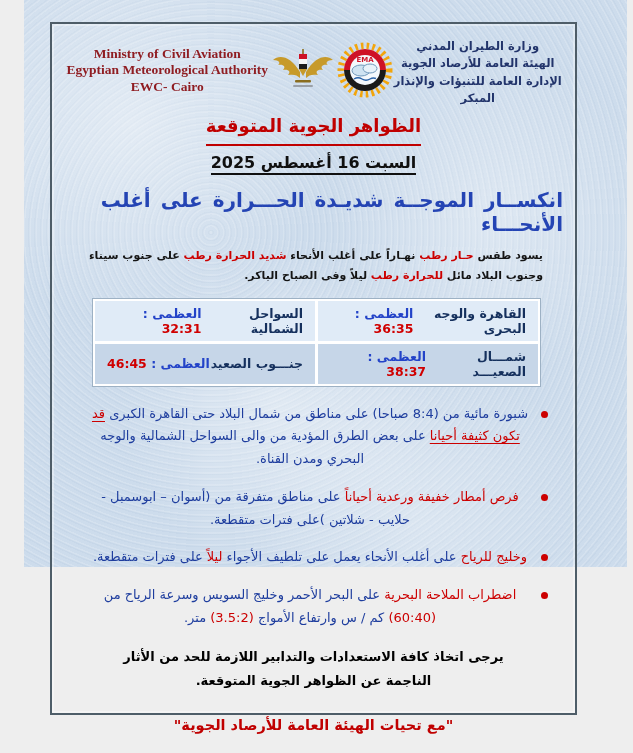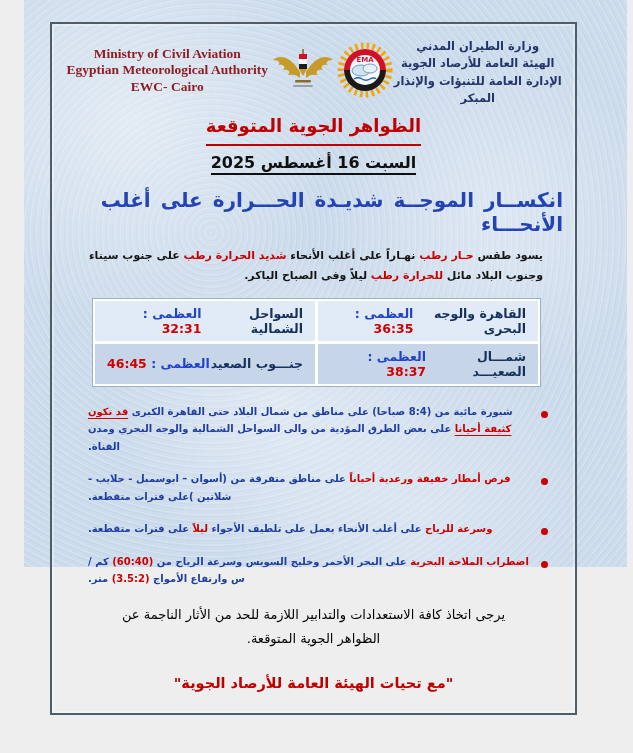--- a/index.html
+++ b/index.html
@@ -70,27 +70,27 @@
   .tcell { display: flex; justify-content: space-between; align-items: center; padding: 5px 12px; }
   .row1 { background: #e0ebf7; }
   .row2 { background: #c6d6e8; }
   .region { color: #15305d; }
   .max-label { color: #2343c8; }
   .max-value { color: #d00000; }
   
   .bullets { margin: 16px 14px 0 24px; direction: rtl; list-style: none; }
   .bullets li {
     position: relative; padding-right: 17px; margin-bottom: 15px;
-    text-align: left; font-size: 10px; font-weight: bold; line-height: 1.75; color: #1e3d9e;
+    text-align: center; font-size: 13px; font-weight: normal; line-height: 1.75; color: #1e3d9e;
   }
   .dot { position: absolute; right: 1px; top: 8px; width: 7px; height: 7px; border-radius: 50%; background: #cc0000; }
   
   .footer-note {
     margin: 10px auto 0 auto; max-width: 400px; direction: rtl; text-align: center;
-    color: #000; font-weight: normal; font-size: 13px; line-height: 1.85;
+    color: #000; font-weight: bold; font-size: 13px; line-height: 1.85;
   }
   .greeting {
     margin-top: 24px; direction: rtl; text-align: center;
     color: #c00000; font-weight: bold; font-size: 14.5px;
   }
 </style>
 </head>
 <body>
 
 <div class="paper">
@@ -163,21 +163,21 @@
       </div>
       <div class="tcell row2">
         <span class="region">جنـــوب الصعيد</span>
         <span><span class="max-label">العظمى</span><span class="max-label"> : </span><span class="max-value">46:45</span></span>
       </div>
     </div>
 
     <ul class="bullets">
       <li><span class="dot"></span><span class="b">شبورة مائية من (8:4 صباحا) على مناطق من شمال البلاد حتى القاهرة الكبرى </span><span class="ru">قد تكون كثيفة أحيانا</span><span class="b"> على بعض الطرق المؤدية من والى السواحل الشمالية والوجه البحري ومدن القناة.</span></li>
       <li><span class="dot"></span><span class="r">فرص أمطار خفيفة ورعدية أحياناً</span><span class="b"> على مناطق متفرقة من (أسوان – ابوسمبل - حلايب - شلاتين )على فترات متقطعة.</span></li>
-      <li><span class="dot"></span><span class="r">وسرعة للرياح</span><span class="b"> على أغلب الأنحاء يعمل على تلطيف الأجواء </span><span class="r">ليلاً</span><span class="b"> على فترات متقطعة.</span></li>
+      <li><span class="dot"></span><span class="r">وخليج للرياح</span><span class="b"> على أغلب الأنحاء يعمل على تلطيف الأجواء </span><span class="r">ليلاً</span><span class="b"> على فترات متقطعة.</span></li>
       <li><span class="dot"></span><span class="r">اضطراب الملاحة البحرية</span><span class="b"> على البحر الأحمر وخليج السويس وسرعة الرياح من </span><span class="r">(60:40)</span><span class="b"> كم / س وارتفاع الأمواج </span><span class="r">(3.5:2)</span><span class="b"> متر.</span></li>
     </ul>
 
     <div class="footer-note">يرجى اتخاذ كافة الاستعدادات والتدابير اللازمة للحد من الأثار الناجمة عن الظواهر الجوية المتوقعة.</div>
     <div class="greeting">"مع تحيات الهيئة العامة للأرصاد الجوية"</div>
 
   </div>
 </div>
 
 </body></html>

